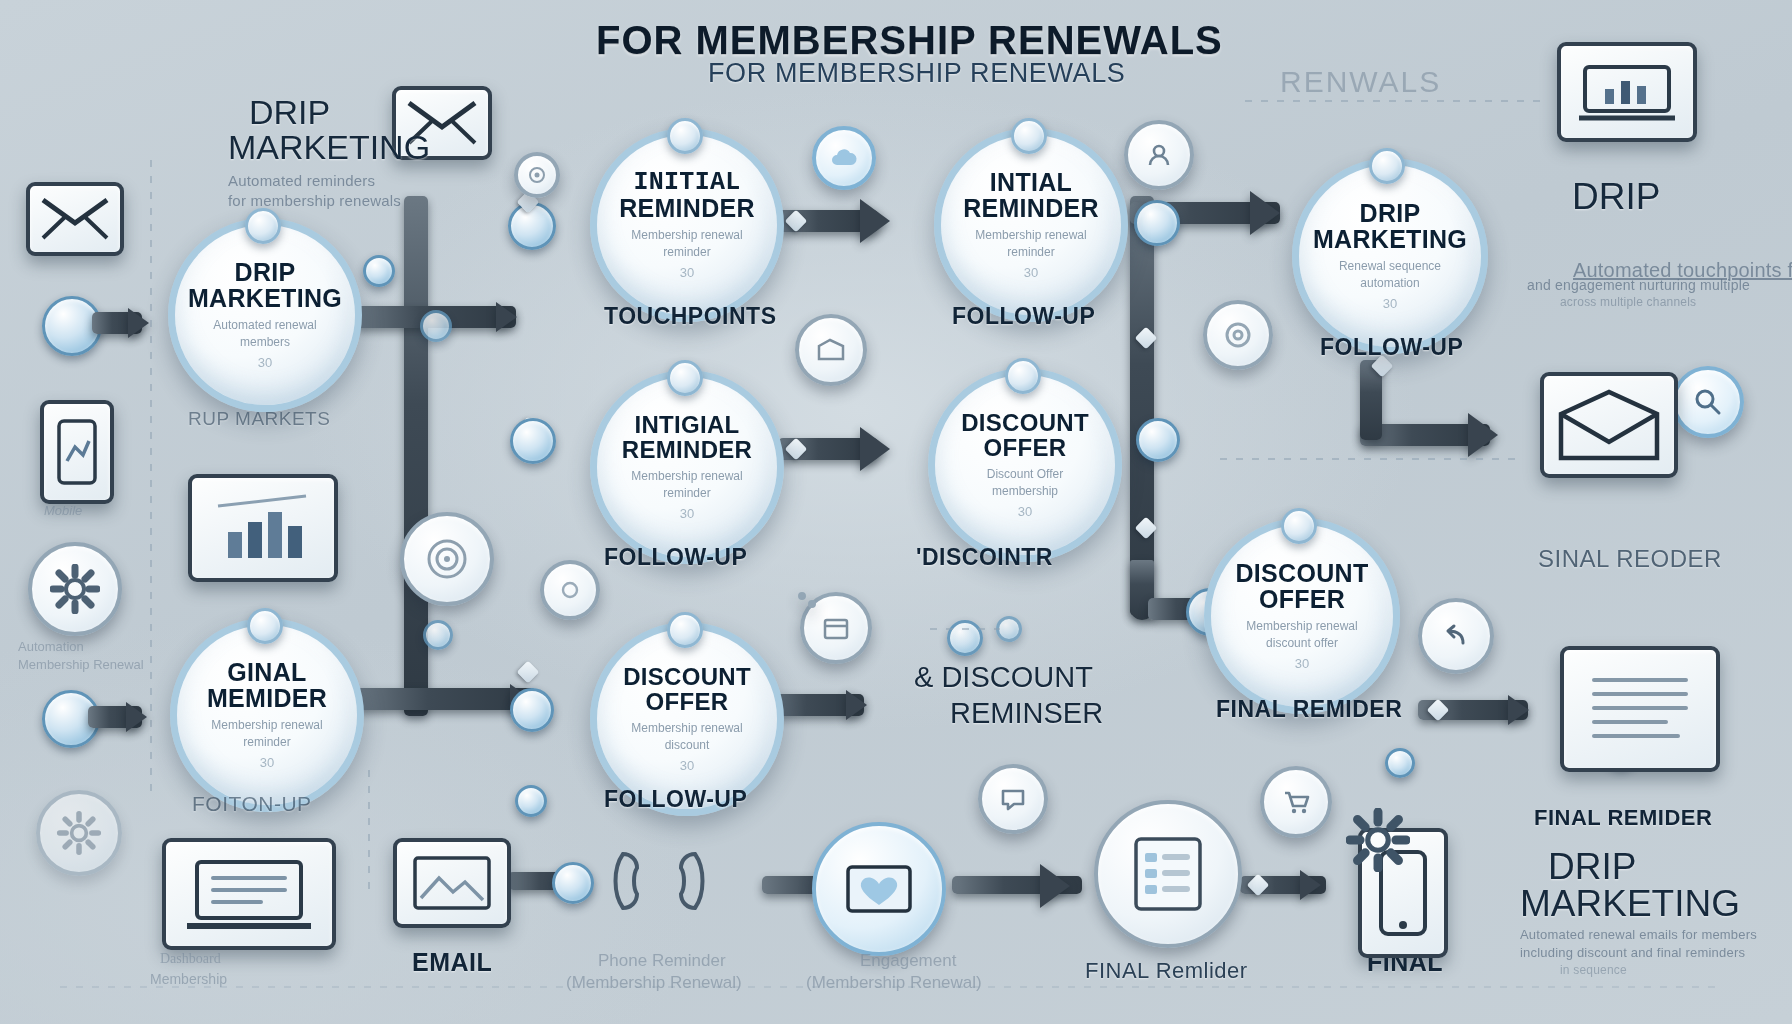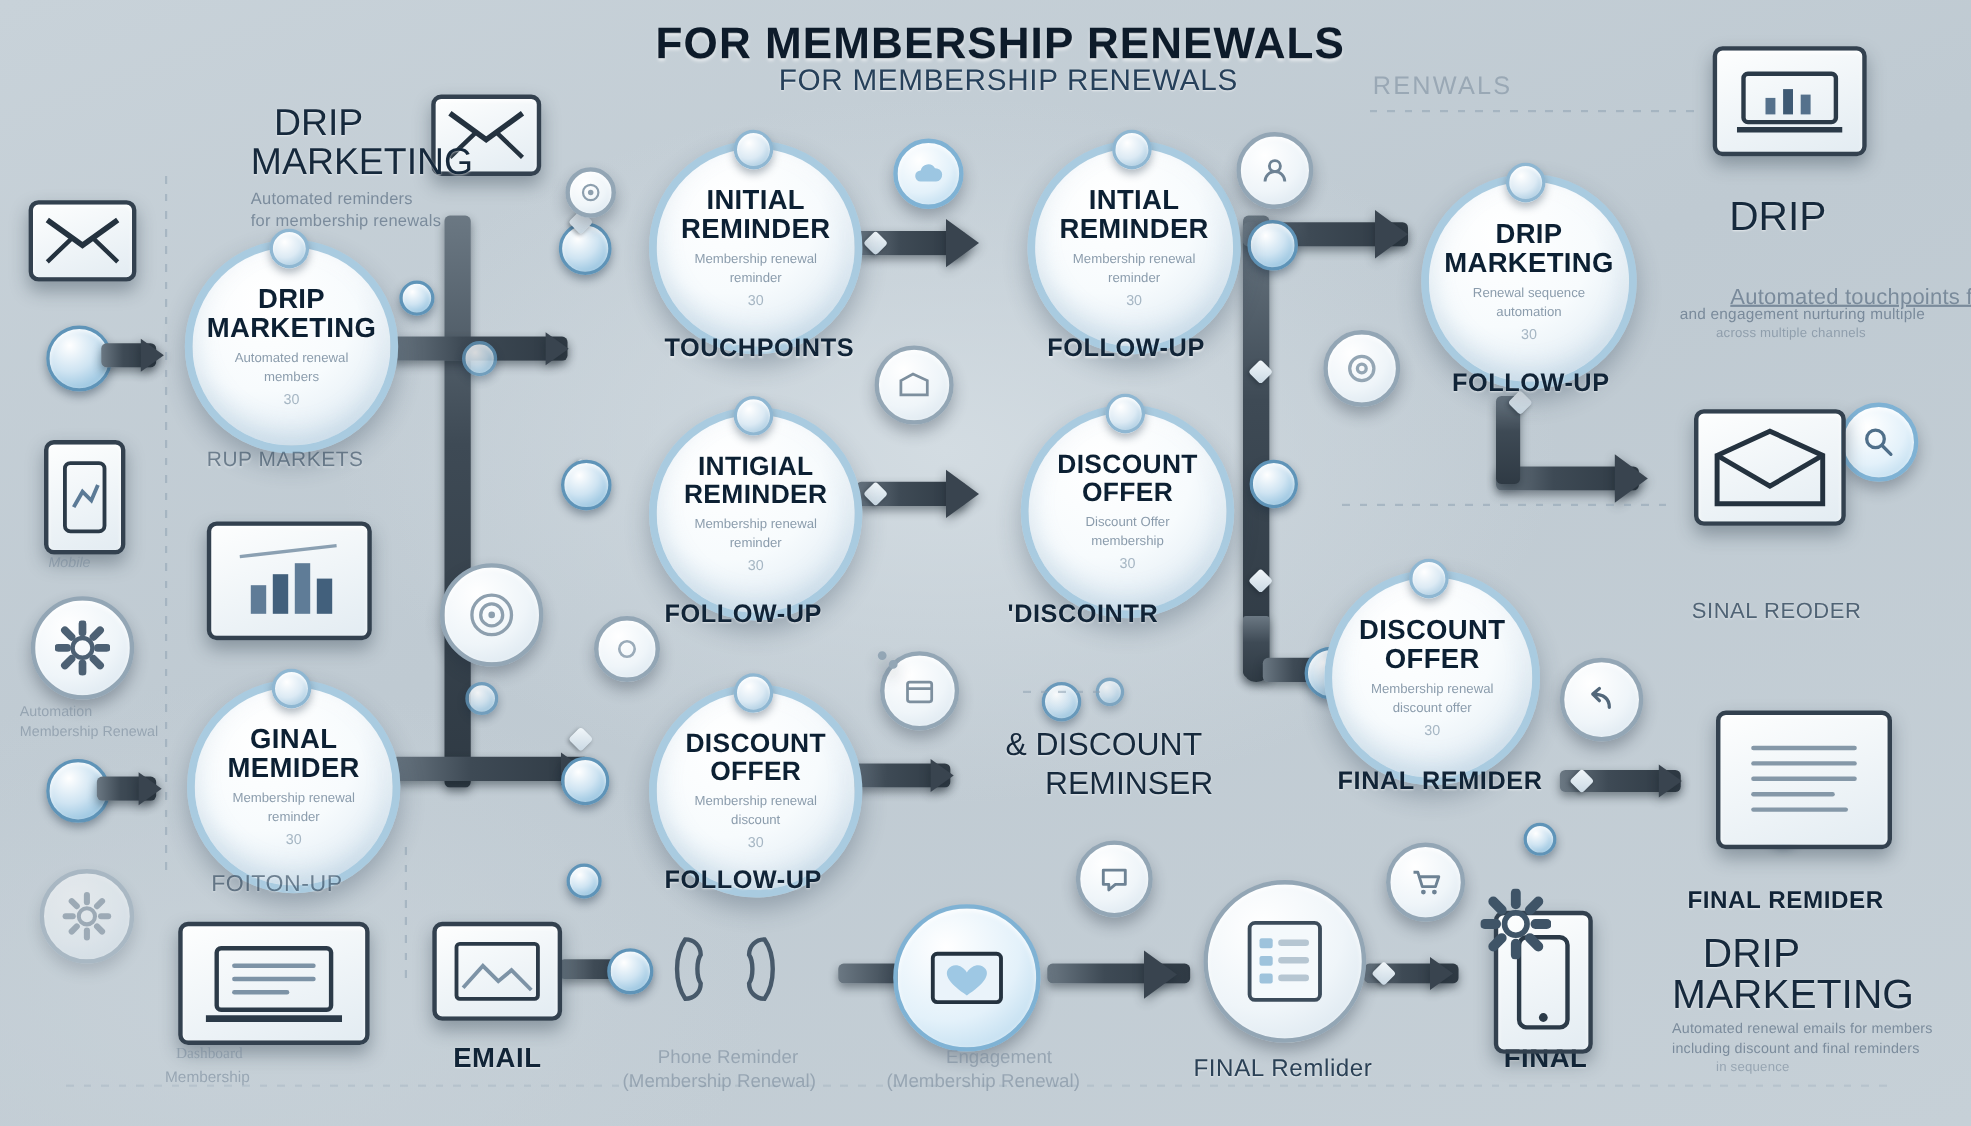--- a/index.html
+++ b/index.html
@@ -122,21 +122,21 @@
     background:radial-gradient(circle at 35% 28%, #ffffff, #e3f1fa 55%, #aed3ea 100%);}
   svg{display:block;}
 </style>
 </head>
 <body>
 
 <div id="stage">
 
   <div class="hdr-main" style="left:596px;top:18px;font-size:40px;">FOR MEMBERSHIP RENEWALS</div>
   <div class="hdr-sub" style="left:708px;top:58px;font-size:27px;letter-spacing:.6px;">FOR MEMBERSHIP RENEWALS</div>
-  <div class="ghost" style="left:1248px;top:62px;font-size:23px;letter-spacing:2px;opacity:.55;">RENWALS</div>
+  <div class="ghost" style="left:1280px;top:62px;font-size:30px;letter-spacing:2px;opacity:.55;">RENWALS</div>
   <div class="dotline" style="left:1245px;top:100px;width:300px;"></div>
 
   <div class="iconbox card" style="left:392px;top:86px;width:92px;height:66px;">
     <svg width="72" height="48" viewBox="0 0 72 48">
         <path d="M3 4 L36 28 L69 4" fill="none" stroke="#24323f" stroke-width="5"></path>
         <path d="M3 44 L26 22 M69 44 L46 22" stroke="#24323f" stroke-width="4" fill="none"></path>
       </svg>
   </div>
 
   <div class="side-title" style="left:249px;top:95px;font-size:34px;">DRIP</div>
@@ -297,21 +297,21 @@
     <div class="n-title" style="font-size:25px;">DRIP</div>
     <div class="n-title" style="font-size:25px;">MARKETING</div>
     <div class="n-sub" style="font-size:12px;">Automated renewal</div>
     <div class="n-sub" style="font-size:12px;margin-top:0;">members</div>
     <div class="n-mark" style="font-size:13px;">30</div>
   </div>
   <div class="pin" style="left:245px;top:208px;"></div>
   <div class="caption thin" style="left:188px;top:408px;font-size:19px;opacity:.55;">RUP MARKETS</div>
 
   <div class="node" style="left:590px;top:128px;width:180px;height:180px;">
-    <div class="n-title" style="font-size:25px;">INITIAL</div>
+    <div class="n-title" style="font-size:25px;font-family:Liberation Mono, monospace;">INITIAL</div>
     <div class="n-title" style="font-size:25px;">REMINDER</div>
     <div class="n-sub" style="font-size:12px;">Membership renewal</div>
     <div class="n-sub" style="font-size:12px;margin-top:0;">reminder</div>
     <div class="n-mark" style="font-size:13px;">30</div>
   </div>
   <div class="pin" style="left:667px;top:118px;"></div>
   <div class="caption" style="left:604px;top:303px;font-size:23px;">TOUCHPOINTS</div>
 
   <div class="node" style="left:590px;top:370px;width:180px;height:180px;">
     <div class="n-title" style="font-size:24px;">INTIGIAL</div>
@@ -384,21 +384,21 @@
     <div class="n-mark" style="font-size:13px;">30</div>
   </div>
   <div class="pin" style="left:1281px;top:508px;"></div>
   <div class="caption" style="left:1216px;top:696px;font-size:23px;">FINAL REMIDER</div>
 
   <div class="side-title" style="left:914px;top:662px;font-size:29px;">&amp; DISCOUNT</div>
   <div class="side-title" style="left:950px;top:698px;font-size:29px;">REMINSER</div>
 
   <div class="caption thin" style="left:1085px;top:958px;font-size:22px;">FINAL Remlider</div>
   <div class="caption" style="left:1367px;top:948px;font-size:25px;">FINAL</div>
-  <div class="caption thin" style="left:1538px;top:545px;font-size:20px;opacity:.75;">SINAL REODER</div>
+  <div class="caption thin" style="left:1538px;top:545px;font-size:24px;opacity:.75;">SINAL REODER</div>
 
   <div class="iconbox circ blue" style="left:812px;top:126px;width:56px;height:56px;">
     <svg width="30" height="22" viewBox="0 0 30 22">
         <path d="M8 18 a5 5 0 0 1 0-10 a7 7 0 0 1 13-2 a5 5 0 0 1 1 12 z" fill="#9cc6e2"></path>
       </svg>
   </div>
   <div class="iconbox circ" style="left:514px;top:152px;width:38px;height:38px;">
     <svg width="18" height="18" viewBox="0 0 18 18">
         <circle cx="9" cy="9" r="7" fill="none" stroke="#8d9fae" stroke-width="2"></circle>
         <circle cx="9" cy="9" r="2.5" fill="#8d9fae"></circle>

